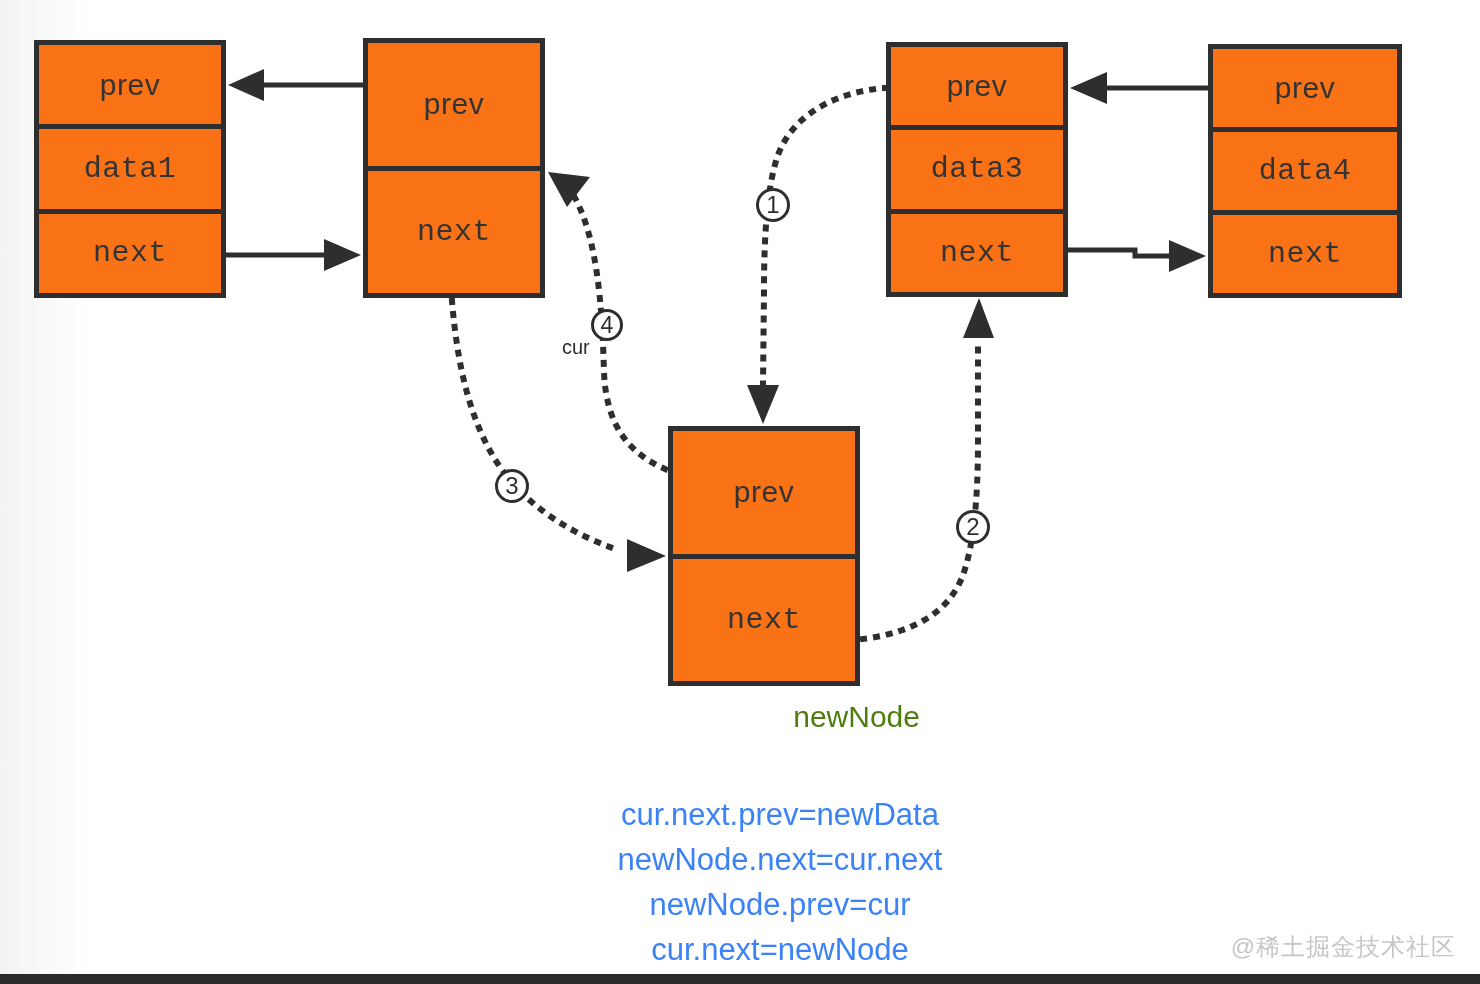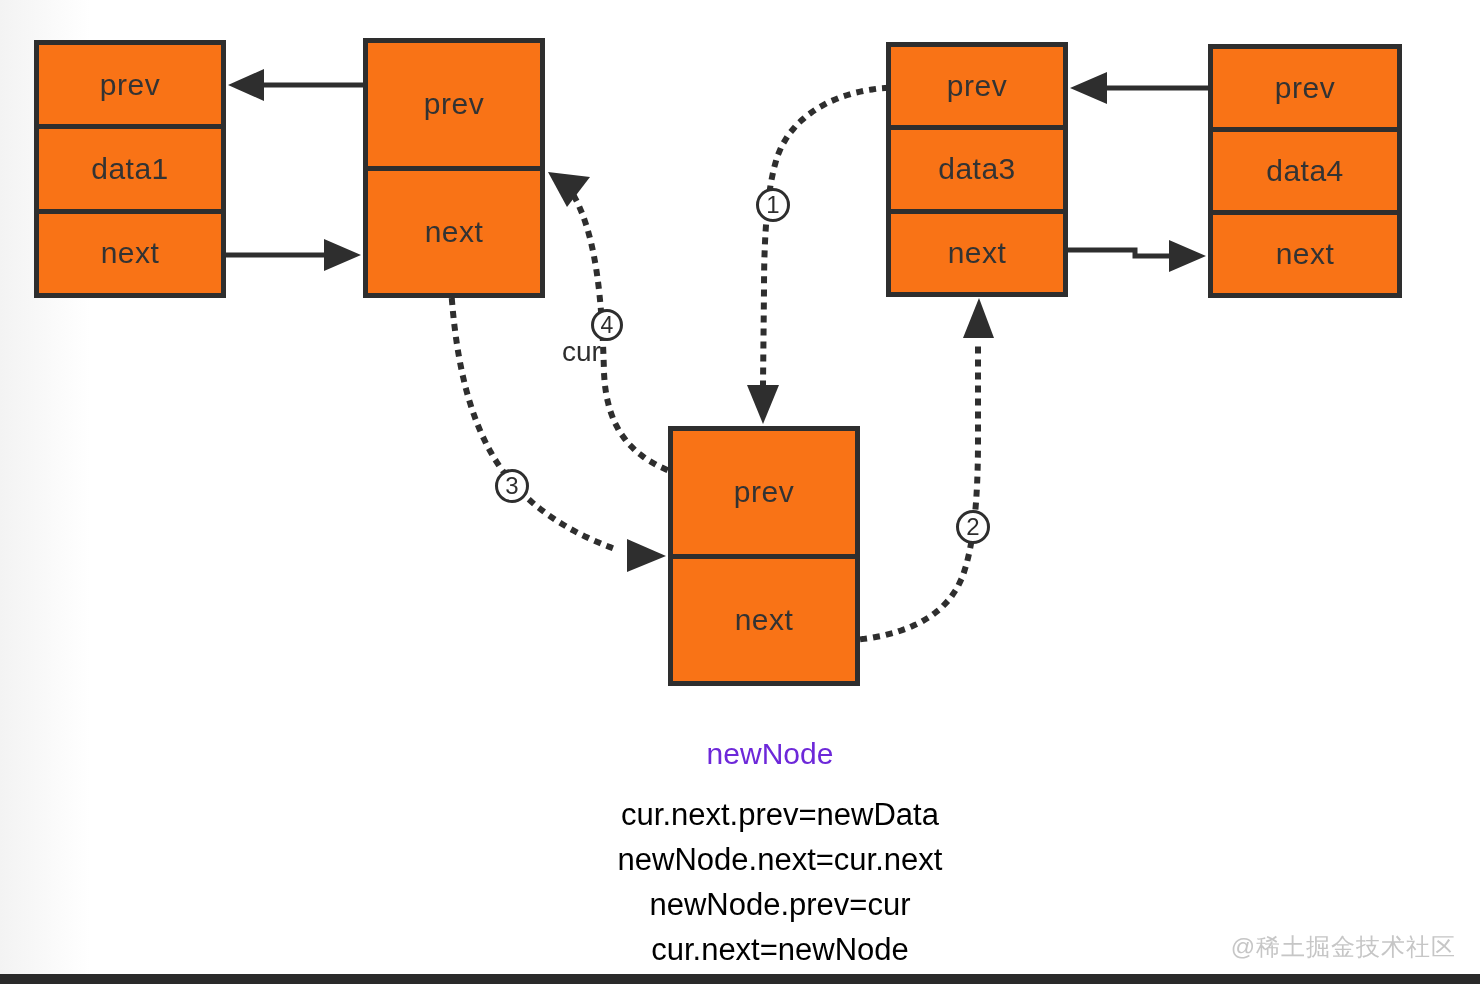--- a/index.html
+++ b/index.html
@@ -23,38 +23,38 @@
   .head{fill:#2e2e2e;stroke:none;}
   .node{
     position:absolute;display:flex;flex-direction:column;
   }
   .cell{
     flex:1;box-sizing:border-box;
     border:5px solid #2e2e2e;background:#f97316;
     display:flex;align-items:center;justify-content:center;
     font-size:30px;color:#333333;letter-spacing:0.5px;
   }
-  .cell + .cell{margin-top:-5px;}
+  .cell + .cell{margin-top:-5px;font-family:Liberation Mono, monospace;}
   .step{
     position:absolute;width:34px;height:34px;box-sizing:border-box;
     border:3px solid #2e2e2e;border-radius:50%;background:#ffffff;
     display:flex;align-items:center;justify-content:center;
     font-size:24px;color:#2e2e2e;
   }
   .cur-label{
     position:absolute;left:562px;top:336px;
-    font-size:28px;color:#2e2e2e;
+    font-size:20px;color:#2e2e2e;
   }
   .caption{
-    position:absolute;left:620px;top:737px;width:300px;
-    text-align:center;font-size:30px;color:#6d28d9;
+    position:absolute;left:620px;top:700px;width:300px;
+    text-align:right;font-size:30px;color:#4d7c0f;
   }
   .code{
     position:absolute;left:380px;top:792px;width:800px;
-    text-align:center;font-size:31px;line-height:45px;color:#000000;
+    text-align:center;font-size:31px;line-height:45px;color:#3b82f6;
   }
   .watermark{
     position:absolute;right:24px;top:931px;
     font-size:24px;color:#c6c6c6;letter-spacing:1px;
   }
   .bottom-bar{
     position:absolute;left:0;top:974px;width:1480px;height:10px;
     background:#2a2a2a;
   }
 </style>

